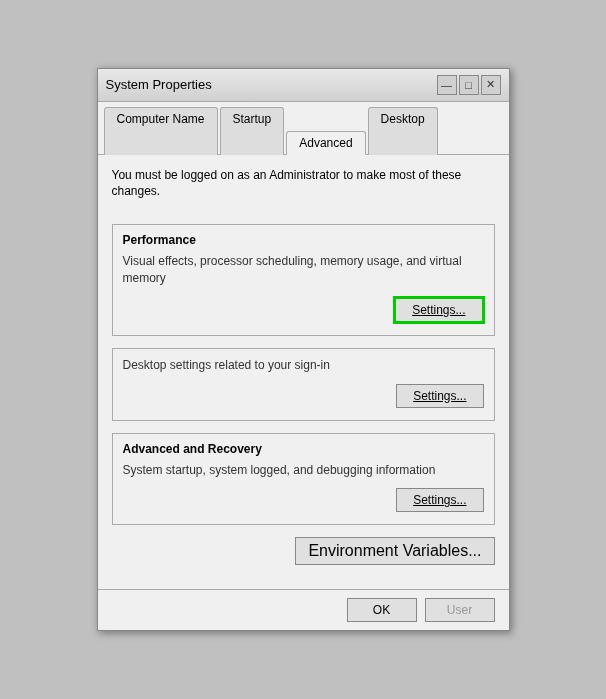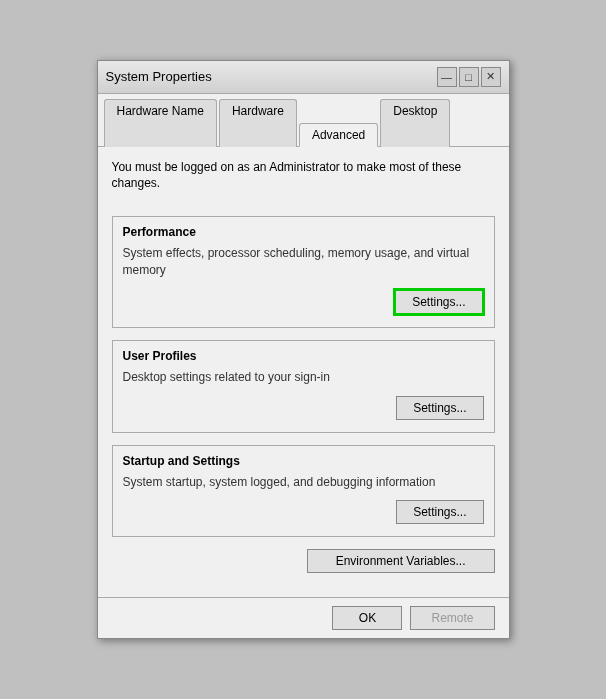--- a/index.html
+++ b/index.html
@@ -119,20 +119,21 @@
     .section-desc {
       font-size: 12px;
       color: #333;
       margin-bottom: 10px;
       line-height: 1.4;
     }
 
     .section-btn-row {
       display: flex;
       justify-content: flex-end;
+      text-decoration: underline;
     }
 
     .settings-btn {
       padding: 4px 16px;
       background: #e0e0e0;
       border: 1px solid #888;
       cursor: pointer;
       font-size: 12px;
       color: #000;
       min-width: 80px;
@@ -143,25 +144,25 @@
       box-shadow: 0 0 0 1px #00cc00;
     }
 
     .env-btn-row {
       display: flex;
       justify-content: flex-end;
       margin-bottom: 12px;
     }
 
     .env-btn {
-      padding: 4px 28px;
+      padding: 4px 12px;
       background: #e0e0e0;
       border: 1px solid #888;
       cursor: pointer;
-      font-size: 12px;
+      font-size: 16px;
       color: #000;
     }
 
     .bottom-bar {
       display: flex;
       justify-content: flex-end;
       gap: 8px;
       padding: 8px 14px;
       border-top: 1px solid #aaa;
       background: #f0f0f0;
@@ -191,55 +192,54 @@
   <div class="title-bar">
     <span class="title-bar-title">System Properties</span>
     <div class="title-bar-controls">
       <div class="title-bar-btn">—</div>
       <div class="title-bar-btn">□</div>
       <div class="title-bar-btn">✕</div>
     </div>
   </div>
 
   <div class="tabs-bar">
-    <div class="tab">Hardware Name</div>
-    <div class="tab">Hardware</div>
+    <div class="tab">Computer Name</div>
+    <div class="tab">Startup</div>
     <div class="tab active">Advanced</div>
     <div class="tab">Desktop</div>
   </div>
 
   <div class="content">
     <div class="admin-notice">You must be logged on as an Administrator to make most of these changes.</div>
 
     <div class="section-box">
       <div class="section-title">Performance</div>
-      <div class="section-desc">System effects, processor scheduling, memory usage, and virtual memory</div>
+      <div class="section-desc">Visual effects, processor scheduling, memory usage, and virtual memory</div>
       <div class="section-btn-row">
         <button class="settings-btn highlighted">Settings...</button>
       </div>
     </div>
 
     <div class="section-box">
-      <div class="section-title">User Profiles</div>
       <div class="section-desc">Desktop settings related to your sign-in</div>
       <div class="section-btn-row">
         <button class="settings-btn">Settings...</button>
       </div>
     </div>
 
     <div class="section-box">
-      <div class="section-title">Startup and Settings</div>
+      <div class="section-title">Advanced and Recovery</div>
       <div class="section-desc">System startup, system logged, and debugging information</div>
       <div class="section-btn-row">
         <button class="settings-btn">Settings...</button>
       </div>
     </div>
 
     <div class="env-btn-row">
       <button class="env-btn">Environment Variables...</button>
     </div>
   </div>
 
   <div class="bottom-bar">
     <button class="bottom-btn">OK</button>
-    <button class="bottom-btn disabled">Remote</button>
+    <button class="bottom-btn disabled">User</button>
   </div>
 </div>
 
 </body></html>

